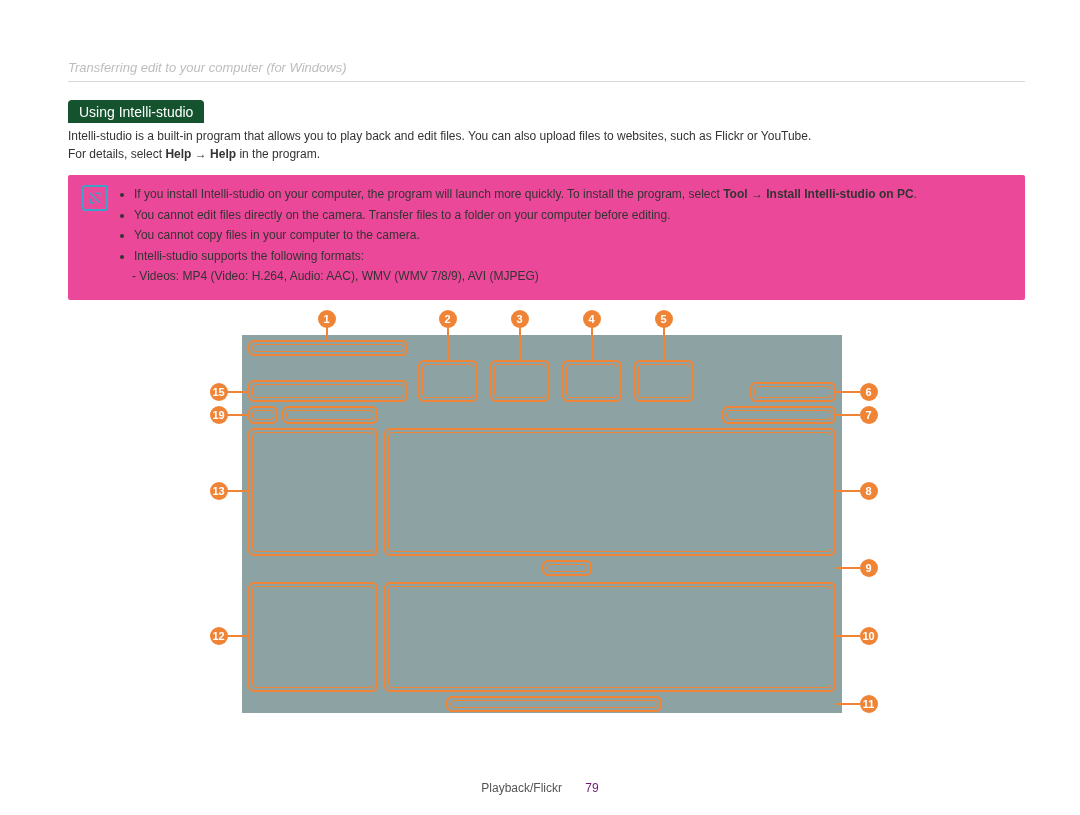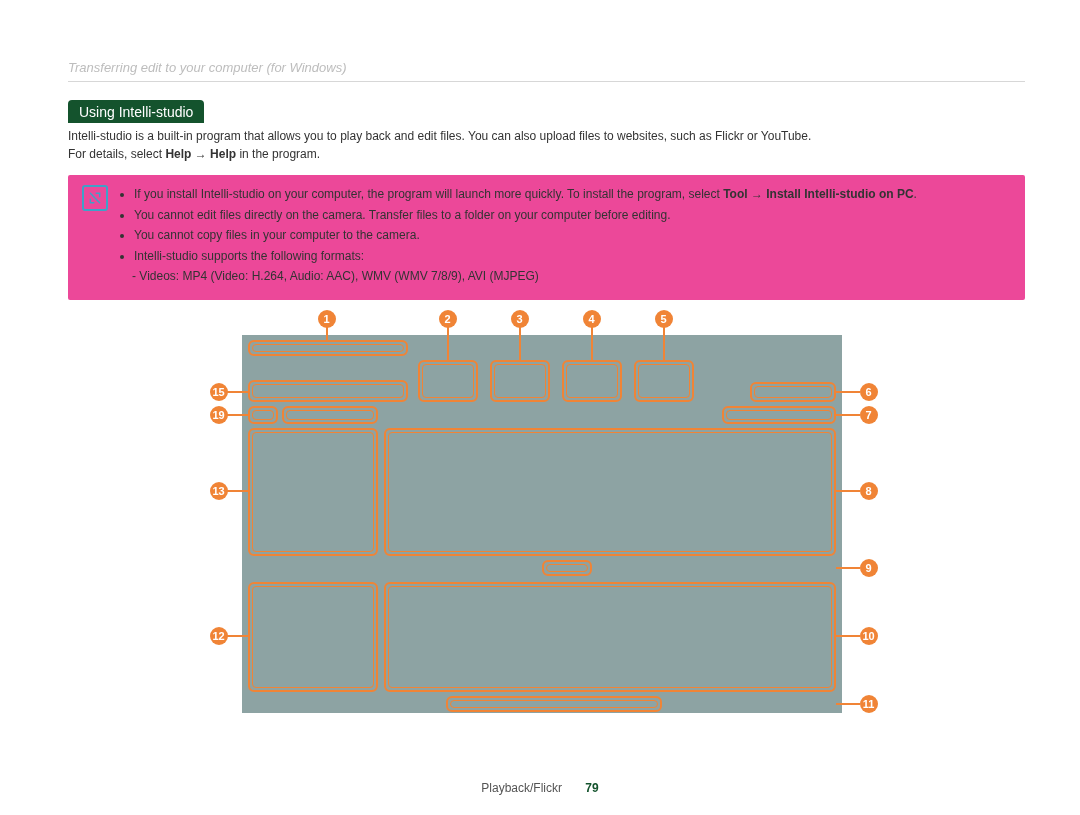--- a/index.html
+++ b/index.html
@@ -20,21 +20,21 @@
   
   .diagram-area{position:relative;width:610px;height:405px;margin:20px auto 0;box-sizing:border-box;}
   .diagram-bg{position:absolute;left:0;top:15px;width:600px;height:378px;background:#8DA3A3;}
   .outlined{position:absolute;box-sizing:border-box;background:#8DA3A3;border:2px solid #F08436;border-radius:6px;}
   .outlined::before{content:"";position:absolute;inset:2px;border:1px solid #F08436;border-radius:4px;pointer-events:none;}
 
   .callout{position:absolute;width:18px;height:18px;border-radius:50%;background:#F08436;color:#fff;font-size:11px;font-weight:bold;display:flex;align-items:center;justify-content:center;}
   .lead{position:absolute;background:#F08436;}
 
   .footer{position:absolute;left:0;right:0;bottom:20px;text-align:center;font-size:12px;color:#545454;}
-  .footer .pg{color:#14532d;margin-left:20px;font-weight:bold;}
+  .footer .pg{color:#701a75;margin-left:20px;}
 </style>
 </head>
 <body>
 
 <div class="page">
   <div class="header-title">Transferring edit to your computer (for Windows)</div>
   <hr class="divider">
 
   <span class="section-badge">Using Intelli-studio</span>
 

